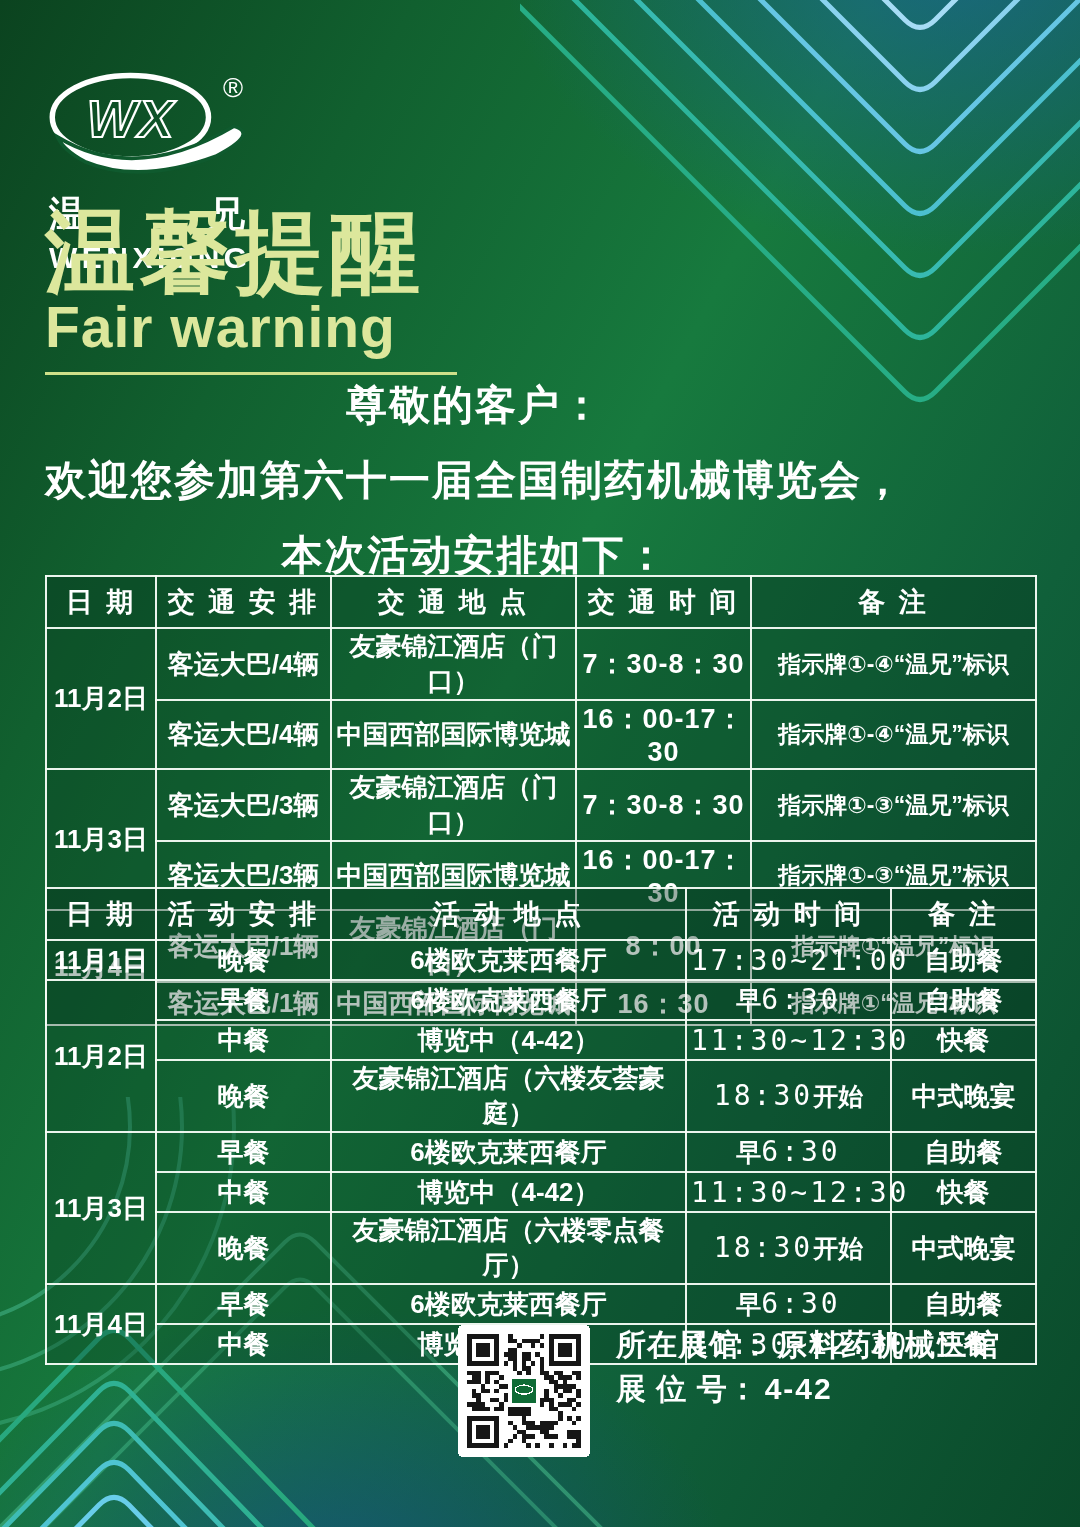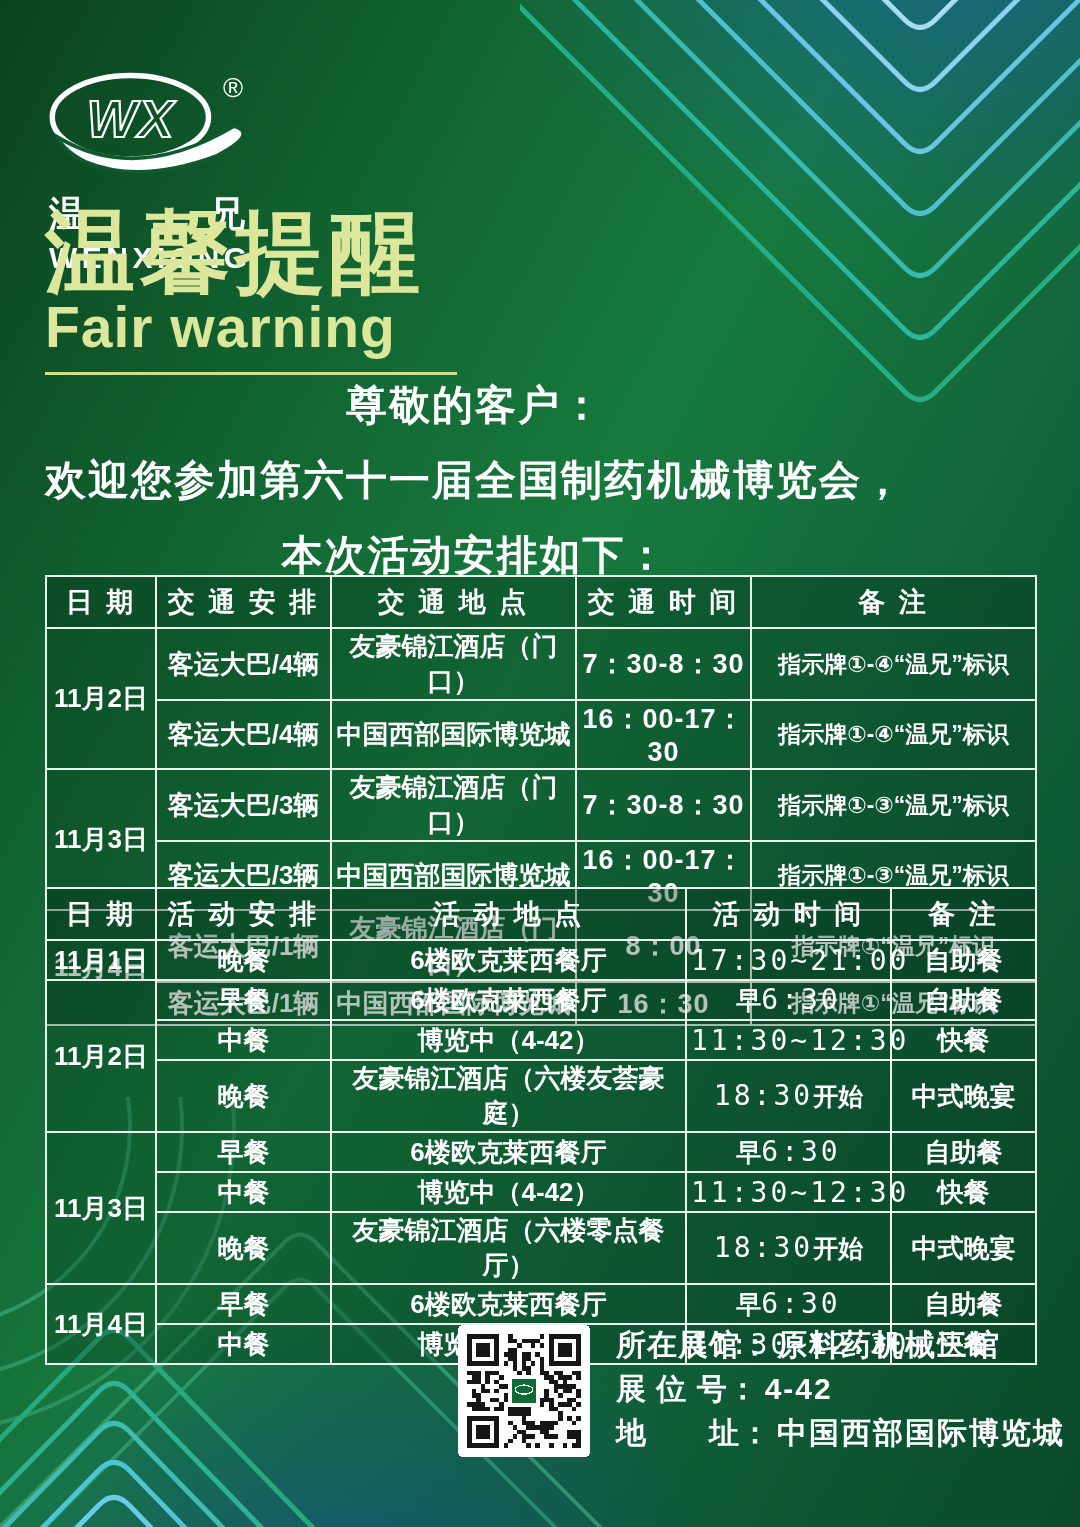--- a/index.html
+++ b/index.html
@@ -449,17 +449,16 @@
           <rect x="3" y="21" width="5" height="5" fill="#fff"></rect>
           <rect x="4" y="22" width="3" height="3" fill="#161616"></rect>
           <rect x="11.3" y="11.3" width="6.4" height="6.4" fill="#ffffff" rx="0.6"></rect>
           <rect x="11.8" y="11.8" width="5.4" height="5.4" fill="#0e6b35" rx="0.6"></rect>
           <ellipse cx="14.5" cy="14.2" rx="1.9" ry="1" fill="none" stroke="#fff" stroke-width="0.28"></ellipse>
         </svg>
     </div>
     <div class="contact-lines" id="contact-lines">
         <div class="c-line"><span class="c-label">所在展馆：</span><span class="c-value">原料药机械三馆</span></div>
         <div class="c-line"><span class="c-label">展 位 号：</span><span class="c-value">4-42</span></div>
-        <div class="c-line"><span class="c-label">地　　址：</span><span class="c-value">中国西部国际博览城</span></div>
       </div>
   </footer>
 
 </div>
 
 </body></html>

